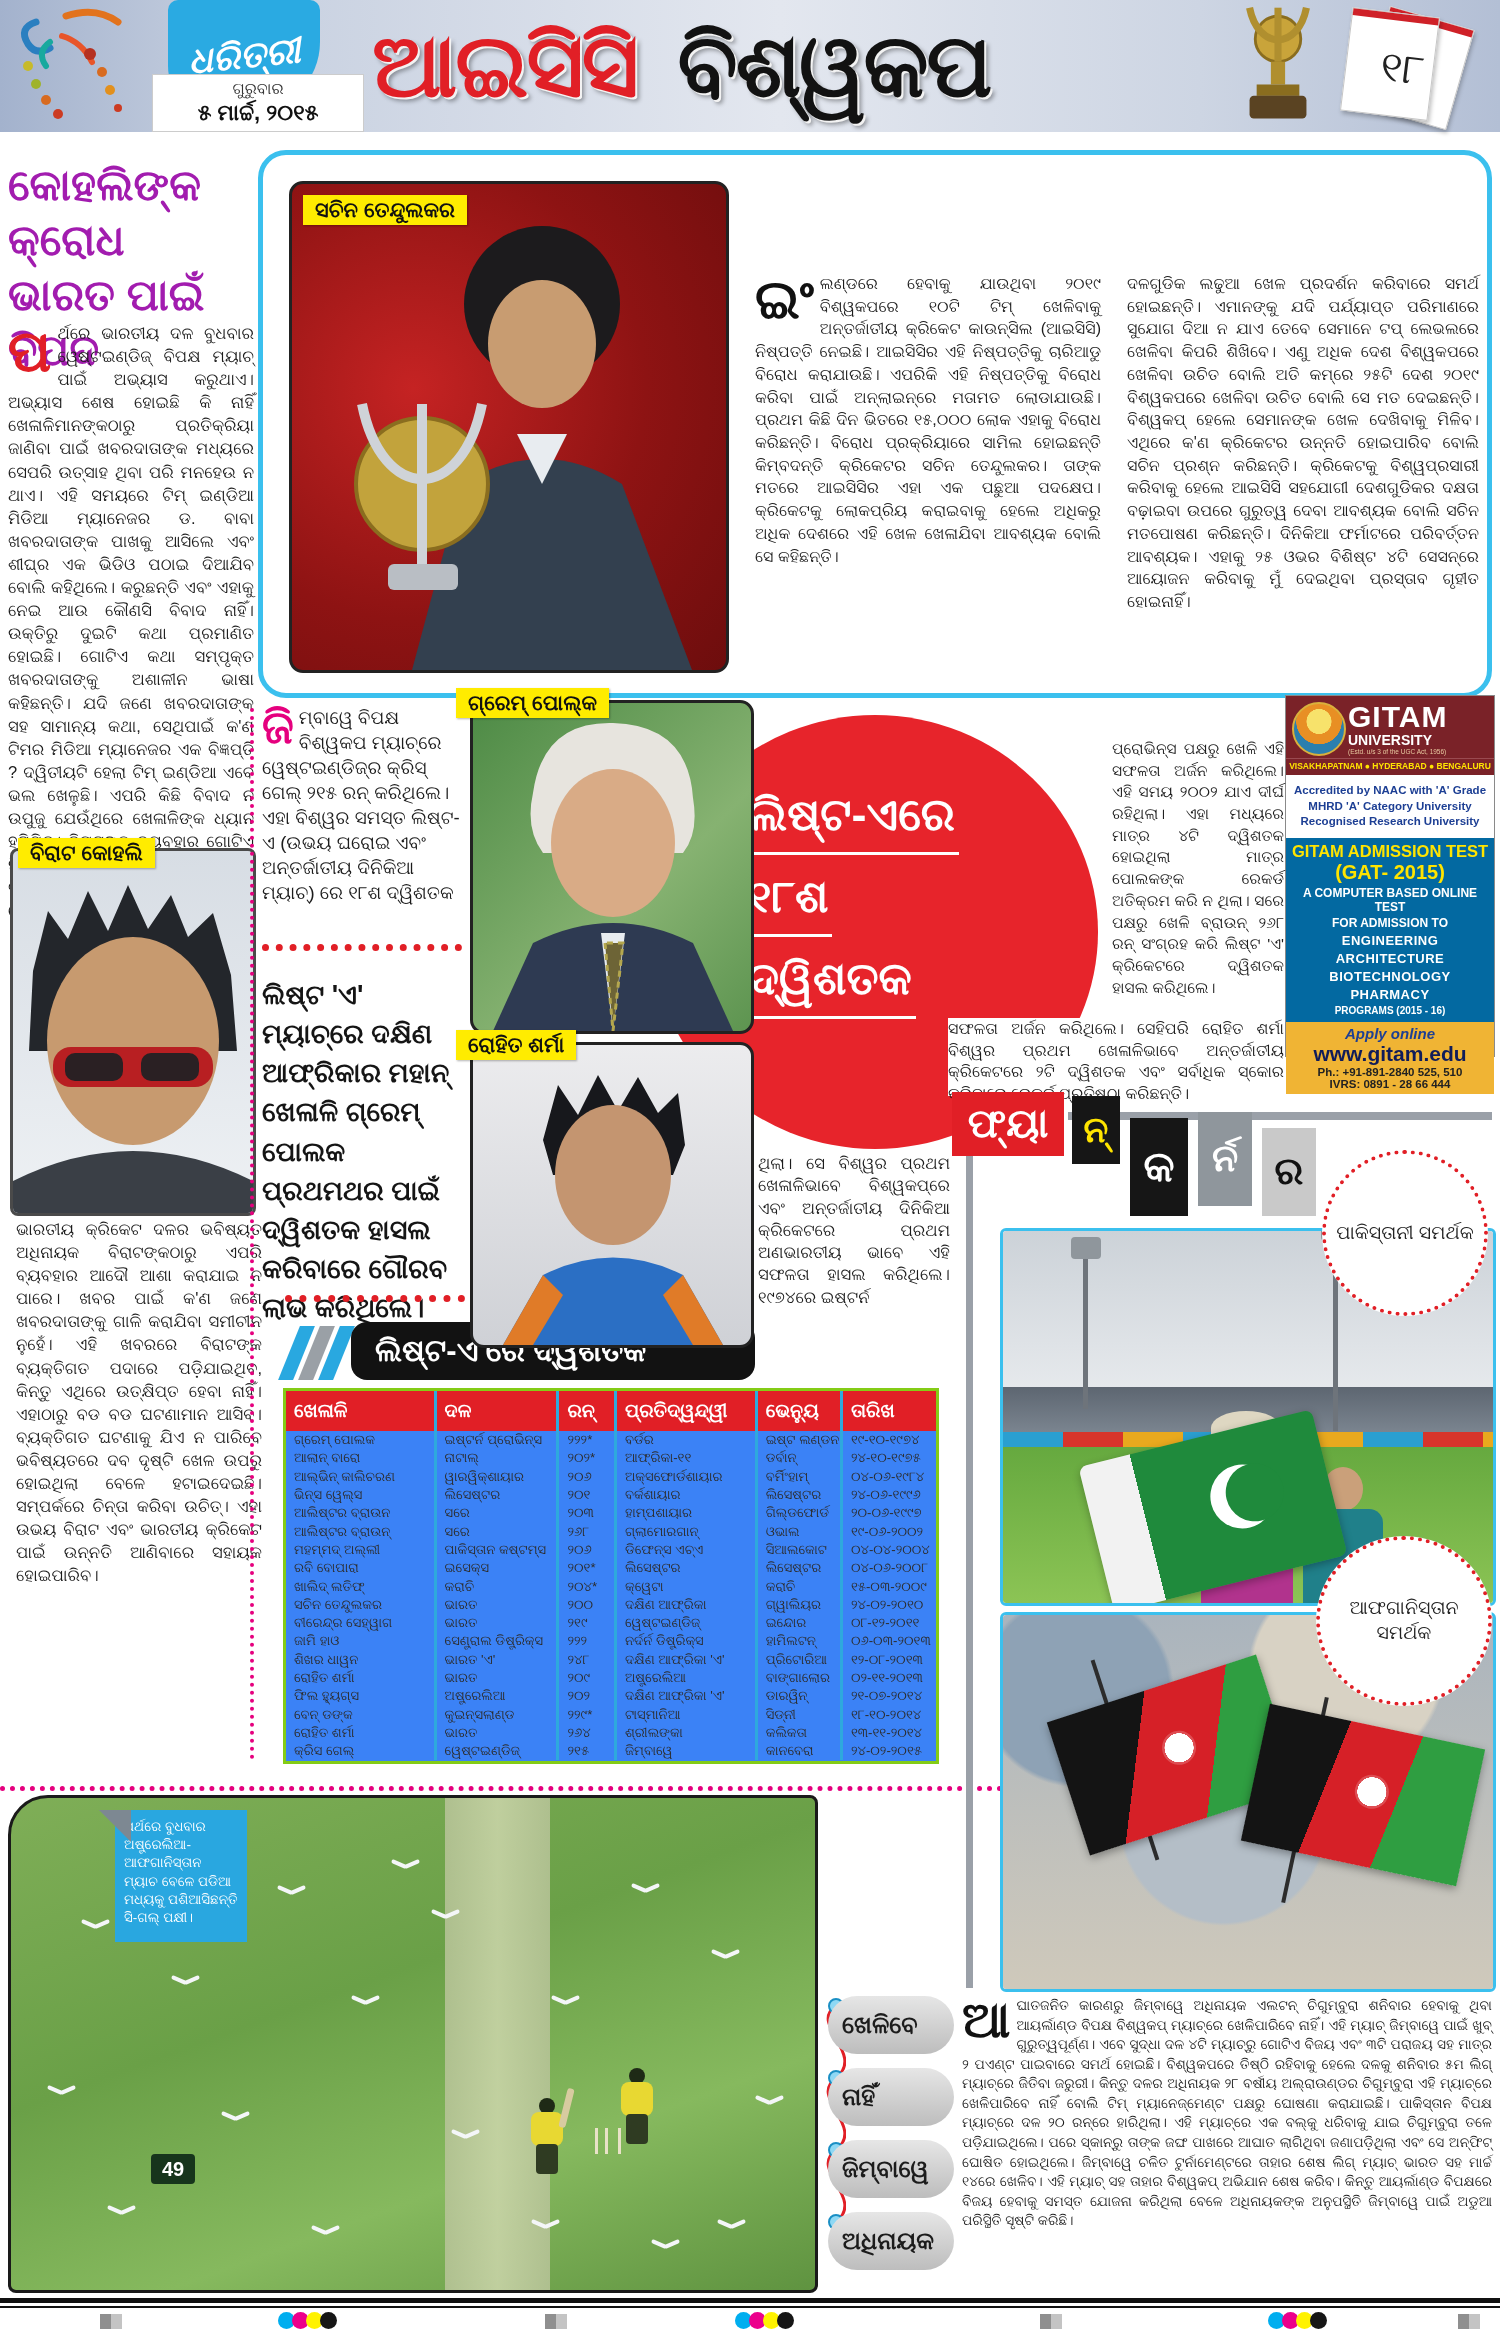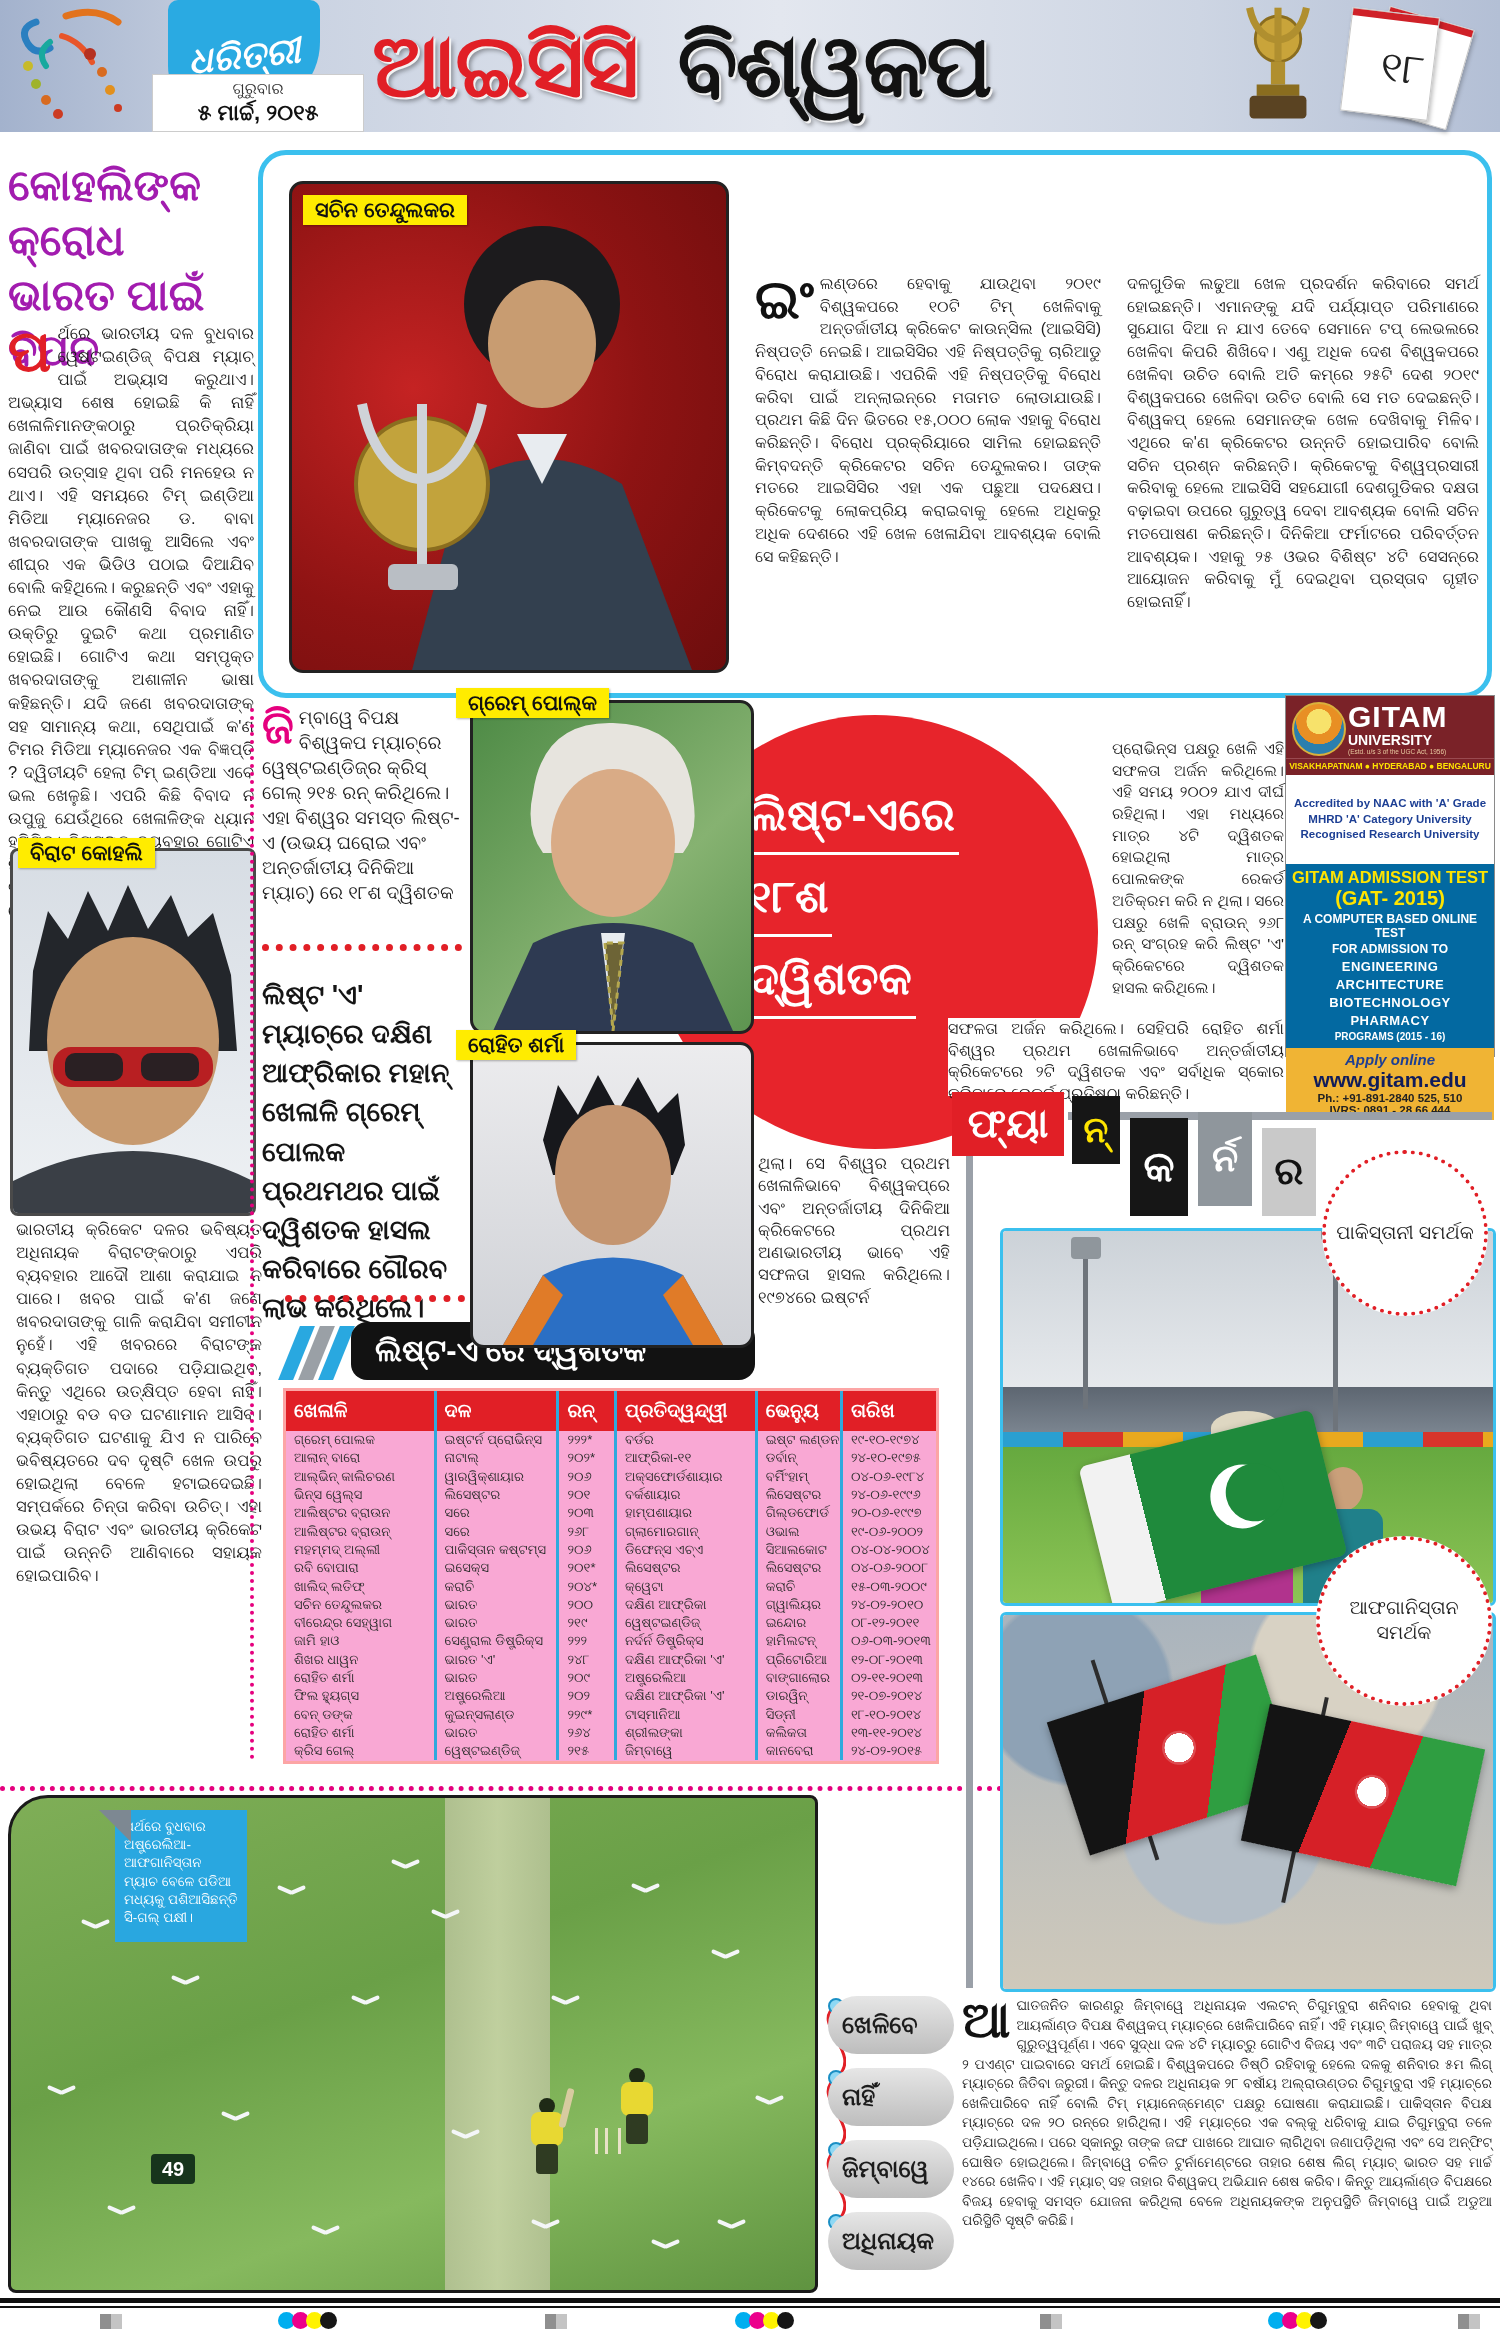--- a/index.html
+++ b/index.html
@@ -81,21 +81,21 @@
   
   .gitam{left:1285px;top:695px;width:210px;height:362px;border:1px solid #8a8a8a;box-sizing:border-box;background:#fff;}
   .g-head{height:62px;background:#7a2228;position:relative;}
   .g-logo{position:absolute;left:6px;top:6px;width:50px;height:50px;border-radius:50%;
     background:radial-gradient(circle at 50% 35%,#f7e26b 0 30%,#e88f24 31% 55%,#2b7fae 56% 100%);border:2px solid #d9b13c;}
   .g-name{position:absolute;left:62px;top:4px;color:#fff;font-weight:bold;font-size:30px;letter-spacing:1px;}
   .g-univ{position:absolute;left:62px;top:36px;color:#fff;font-weight:bold;font-size:14px;}
   .g-estd{position:absolute;left:62px;top:52px;color:#e8c9a0;font-size:6.5px;}
   .g-cities{background:#7a2228;color:#ffe400;font-size:8.5px;font-weight:bold;text-align:center;
     padding:2px 0 4px;border-top:1px solid #9a4a50;}
-  .g-accr{background:#fff;color:#1d3f94;font-weight:bold;font-size:11.5px;text-align:center;line-height:1.35;padding:21px 2px;}
+  .g-accr{background:#fff;color:#1d3f94;font-weight:bold;font-size:11.5px;text-align:center;line-height:1.35;padding:8px 2px;}
   .g-test{background:#0369a1;color:#fff;text-align:center;padding:4px 2px 6px;}
   .g-test .t1{color:#ffe400;font-weight:bold;font-size:16.5px;}
   .g-test .t2{color:#ffe400;font-weight:bold;font-size:20px;}
   .g-test .d{font-size:12px;font-weight:bold;margin-top:2px;}
   .g-test .prog{font-size:13px;font-weight:bold;margin-top:3px;letter-spacing:.5px;}
   .g-test .py{font-size:10px;font-weight:bold;margin-top:3px;}
   .g-apply{background:#f0b434;text-align:center;padding:3px 0 4px;}
   .g-apply .a1{color:#1d3f94;font-style:italic;font-weight:bold;font-size:15px;}
   .g-apply .a2{color:#101c5a;font-weight:bold;font-size:21px;}
   .g-apply .a3{color:#222;font-weight:bold;font-size:11.5px;}
@@ -146,21 +146,21 @@
   .afg-emb{position:absolute;left:46%;top:34%;width:34px;height:34px;border-radius:50%;
     background:radial-gradient(circle,#fff 0 60%,rgba(255,255,255,.2) 61%);}
   .afg-pole{position:absolute;width:4px;height:210px;background:#2c2c2c;}
 
   
   .tblsec{left:283px;top:1320px;width:656px;height:444px;}
   .tbl-slash{position:absolute;width:15px;height:54px;transform:skewX(-22deg);top:6px;}
   .sl1{left:6px;background:#29a8e0;} .sl2{left:26px;background:#9aa0a6;} .sl3{left:46px;background:#29a8e0;}
   .tbl-title{position:absolute;left:68px;top:2px;width:404px;height:58px;background:#121212;border-radius:16px;
     color:#fff;font-size:31px;font-weight:bold;line-height:58px;padding-left:24px;box-sizing:border-box;}
-  .tbl-grid{position:absolute;left:0;top:68px;width:656px;height:376px;border:3px solid #fca5a5;box-sizing:border-box;background:#f9a8d4;}
+  .tbl-grid{position:absolute;left:0;top:68px;width:656px;height:376px;border:3px solid #84cc16;box-sizing:border-box;background:#3b82f6;}
   .thead{display:flex;background:#e11f26;height:40px;align-items:center;}
   .thead span{color:#fff;font-weight:bold;font-size:19px;padding-left:8px;box-sizing:border-box;}
   .trow{display:flex;height:18.3px;align-items:center;}
   .tcell{font-size:13.2px;color:#2c2c2c;padding-left:8px;box-sizing:border-box;overflow:hidden;white-space:nowrap;}
   .c0{width:152px;} .c1{width:124px;} .c2{width:58px;} .c3{width:142px;} .c4{width:86px;} .c5{width:94px;}
   .thead span:not(:last-child),.tcell:not(:last-child){border-right:3px solid #2ea9dd;height:100%;display:flex;align-items:center;}
 
   
   .seagull{left:8px;top:1795px;width:804px;height:492px;border:3px solid #1a1a1a;border-radius:40px 8px 8px 8px;
     background:linear-gradient(160deg,#7fae57 0%,#6aa047 40%,#86b95e 70%,#5f9340 100%);overflow:hidden;}

